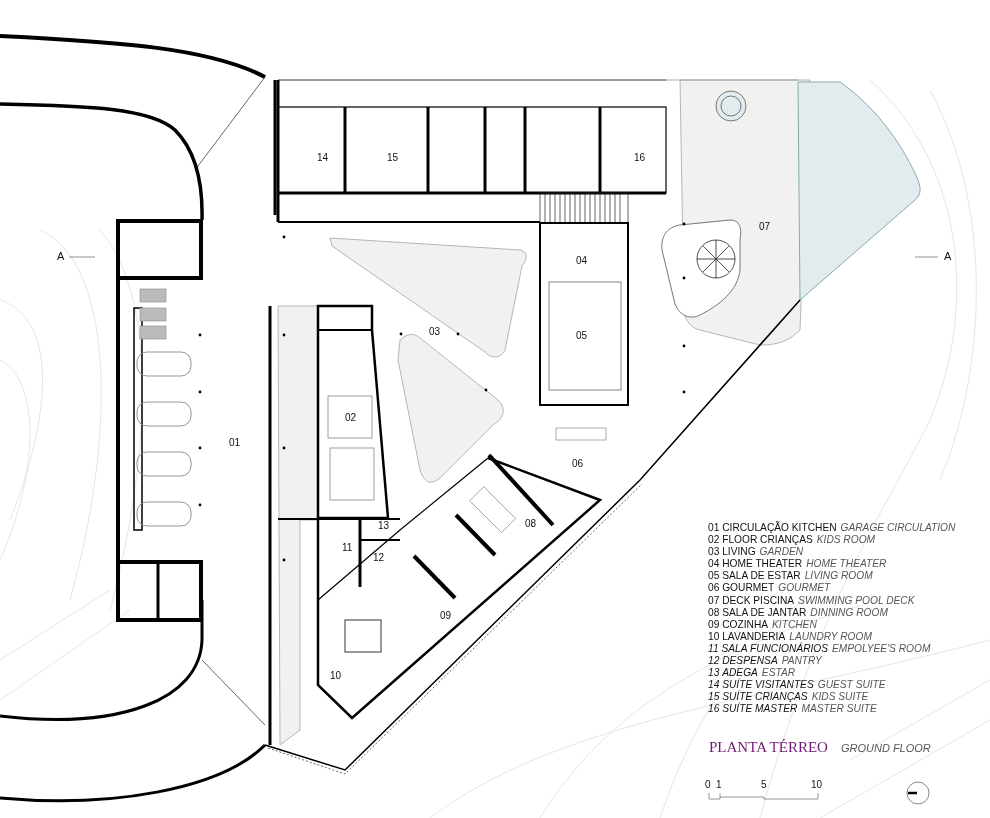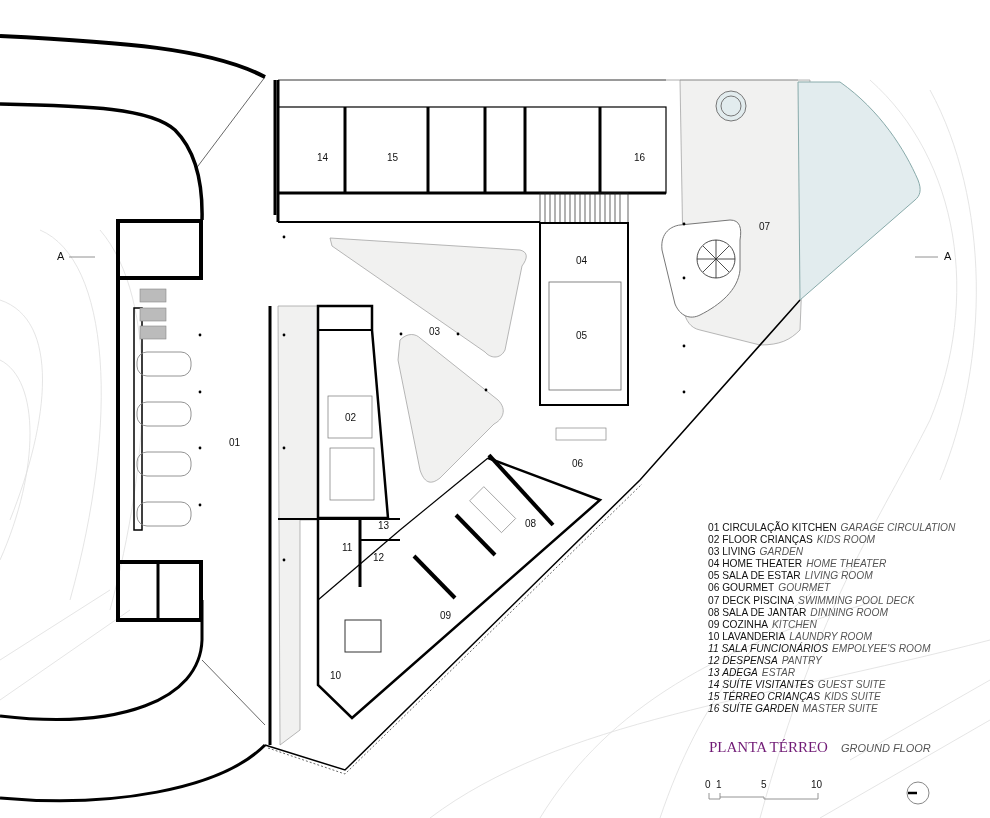--- a/index.html
+++ b/index.html
@@ -208,22 +208,22 @@
   <div class="row"><span class="pt">05</span> <span class="pt">SALA DE ESTAR</span><span class="en">LIVING ROOM</span></div>
   <div class="row"><span class="pt">06</span> <span class="pt">GOURMET</span><span class="en">GOURMET</span></div>
   <div class="row"><span class="pt">07</span> <span class="pt">DECK PISCINA</span><span class="en">SWIMMING POOL DECK</span></div>
   <div class="row"><span class="pt">08</span> <span class="pt">SALA DE JANTAR</span><span class="en">DINNING ROOM</span></div>
   <div class="row"><span class="pt">09</span> <span class="pt">COZINHA</span><span class="en">KITCHEN</span></div>
   <div class="row"><span class="pt">10</span> <span class="pt">LAVANDERIA</span><span class="en">LAUNDRY ROOM</span></div>
   <div class="row it"><span class="pt">11</span> <span class="pt">SALA FUNCIONÁRIOS</span><span class="en">EMPOLYEE'S ROOM</span></div>
   <div class="row it"><span class="pt">12</span> <span class="pt">DESPENSA</span><span class="en">PANTRY</span></div>
   <div class="row it"><span class="pt">13</span> <span class="pt">ADEGA</span><span class="en">ESTAR</span></div>
   <div class="row it"><span class="pt">14</span> <span class="pt">SUÍTE VISITANTES</span><span class="en">GUEST SUITE</span></div>
-  <div class="row it"><span class="pt">15</span> <span class="pt">TÉRREO CRIANÇAS</span><span class="en">KIDS SUITE</span></div>
-  <div class="row it"><span class="pt">16</span> <span class="pt">SUÍTE GARDEN</span><span class="en">MASTER SUITE</span></div>
+  <div class="row it"><span class="pt">15</span> <span class="pt">SUÍTE CRIANÇAS</span><span class="en">KIDS SUITE</span></div>
+  <div class="row it"><span class="pt">16</span> <span class="pt">SUÍTE MASTER</span><span class="en">MASTER SUITE</span></div>
 </div>
 
 <div class="title">
   <span class="pt">PLANTA TÉRREO</span><span class="en">GROUND FLOOR</span>
 </div>
 
 <span class="scale-lbl" style="left:705px;top:779px;">0</span>
 <span class="scale-lbl" style="left:716px;top:779px;">1</span>
 <span class="scale-lbl" style="left:761px;top:779px;">5</span>
 <span class="scale-lbl" style="left:811px;top:779px;">10</span>

